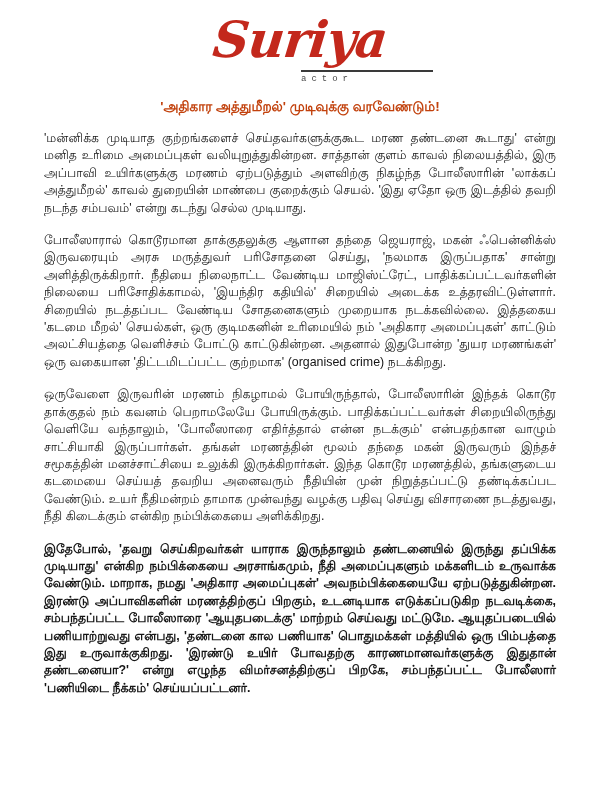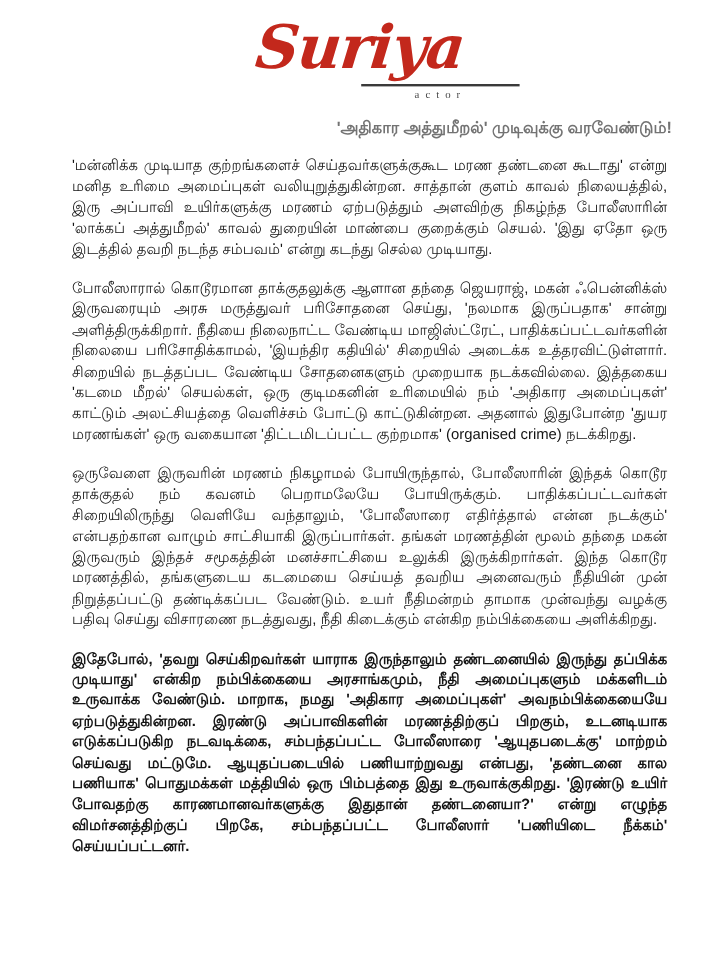--- a/index.html
+++ b/index.html
@@ -57,42 +57,41 @@
     bottom: -4px;
     width: 132px;
   }
   .logo-rule {
     height: 2px;
     background: #3a3a3a;
     width: 100%;
   }
   .logo-sub {
     margin-top: 2px;
-    text-align: center;
-    font-family: Liberation Serif, serif;
+    font-family: Liberation Mono, monospace;
     font-size: 9px;
     letter-spacing: 5px;
     color: #4a4a4a;
     text-transform: lowercase;
   }
 
   
   .headline {
-    text-align: right;
+    text-align: center;
     font-weight: 700;
     font-size: 13.5px;
     line-height: 18px;
-    color: #737373;
+    color: #c2410c;
     margin: 6px 0 0 0;
     padding: 0 40px;
   }
 
   
   .body-copy {
-    padding: 0 44px 0 60px;
+    padding: 0 44px 0 44px;
     margin-top: 14px;
   }
   .para {
     text-align: justify;
     text-justify: inter-word;
     font-size: 12.4px;
     line-height: 17.4px;
     color: #141414;
     margin: 0 0 15px 0;
     word-spacing: 0.1px;

